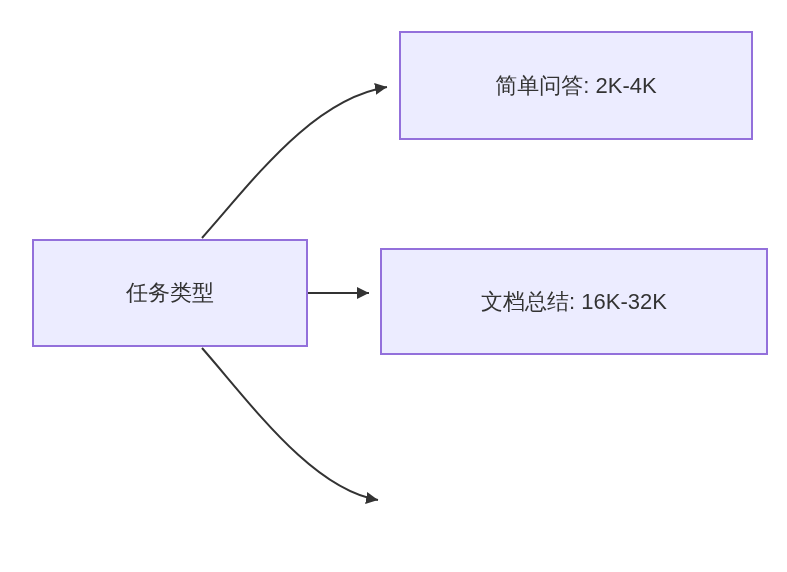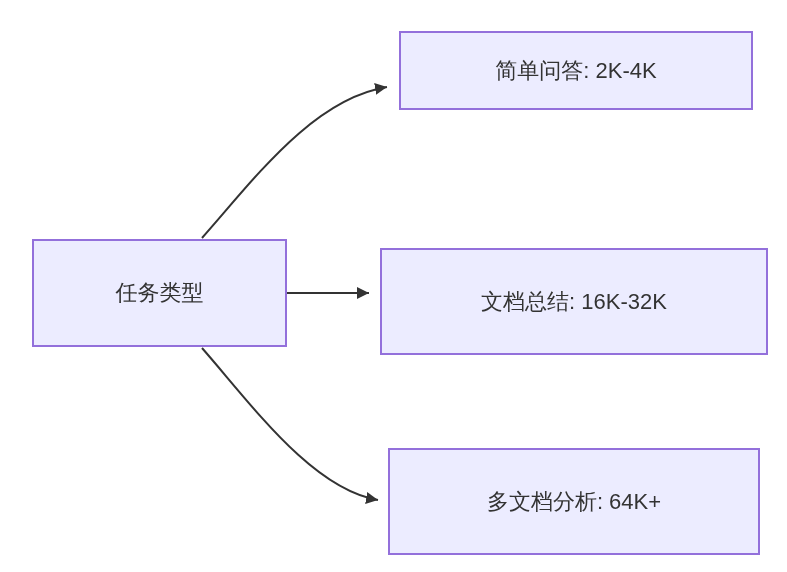--- a/index.html
+++ b/index.html
@@ -28,22 +28,22 @@
     background: var(--node-fill, #ECECFF);
     border: 2px solid var(--node-border, #9370DB);
     color: var(--text-color, #333333);
     font-size: 22px;
     display: flex;
     align-items: center;
     justify-content: center;
     text-align: center;
     white-space: nowrap;
   }
-  .node-root    { left: 32px;  top: 239px; width: 255px; height: 108px; justify-content: center; }
-  .node-top     { left: 399px; top: 31px;  width: 354px; height: 79px; }
+  .node-root    { left: 32px;  top: 239px; width: 276px; height: 108px; justify-content: center; }
+  .node-top     { left: 399px; top: 31px;  width: 354px; height: 109px; }
   .node-middle  { left: 380px; top: 240px; width: 388px; height: 107px; margin-top: 8px; }
   .node-bottom  { left: 388px; top: 448px; width: 372px; height: 107px; }
   .edge-path {
     fill: none;
     stroke: var(--arrow-color, #333333);
     stroke-width: 2px;
   }
 </style>
 </head>
 <body>
@@ -69,17 +69,14 @@
   </div>
 
   <div class="node node-top">
     <span>简单问答: 2K-4K</span>
   </div>
 
   <div class="node node-middle">
     <span>文档总结: 16K-32K</span>
   </div>
 
-  <div class="node node-bottom">
-    <span>多文档分析: 64K+</span>
-  </div>
 
 </div>
 
 </body></html>

